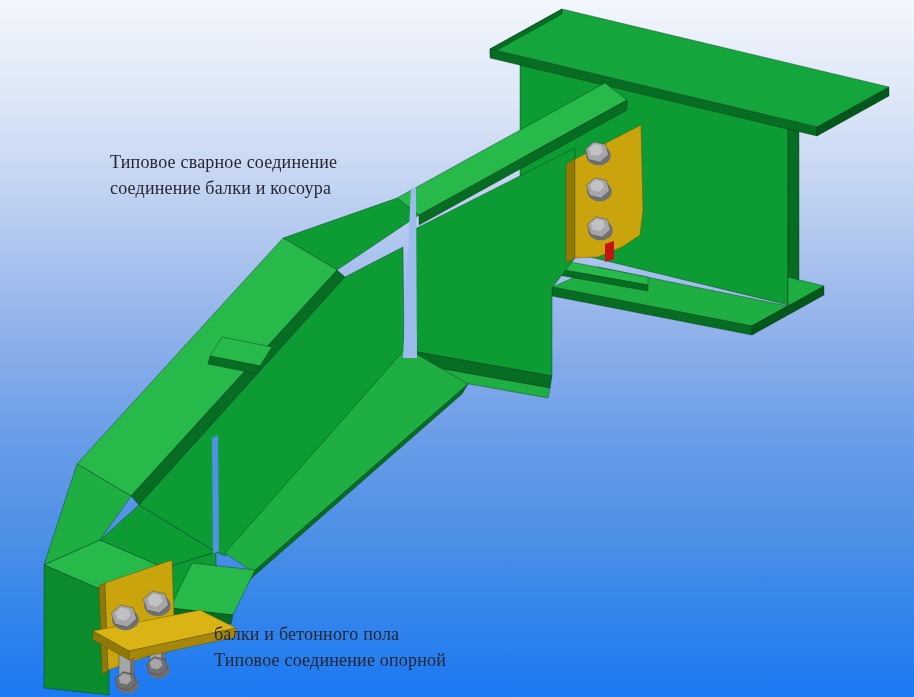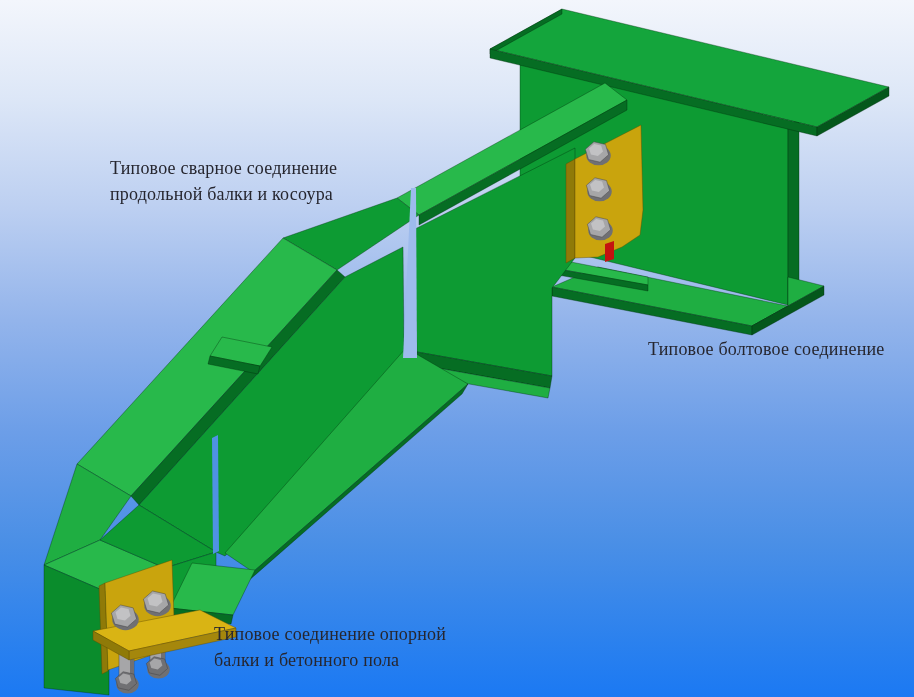--- a/index.html
+++ b/index.html
@@ -14,21 +14,21 @@
   }
   #scene{position:absolute;left:0;top:0;}
   .label{
     position:absolute;
     font-size:18px;
     line-height:26px;
     color:#26262f;
     white-space:nowrap;
     letter-spacing:0.2px;
   }
-  #label-weld{left:110px;top:155px;}
+  #label-weld{left:110px;top:149px;}
   #label-bolt{left:648px;top:336px;}
   #label-base{left:214px;top:621px;}
 </style>
 </head>
 <body>
 
 <div id="stage">
   <svg id="scene" width="914" height="697" viewBox="0 0 914 697">
       <polygon points="520,60 788,125 788,305 520,240" fill="#0d9b33" stroke="rgba(0,42,12,0.45)" stroke-width="0.8"></polygon>
       <polygon points="788,125 799,119 799,299 788,305" fill="#066d23" stroke="rgba(0,42,12,0.45)" stroke-width="0.8"></polygon>
@@ -108,24 +108,23 @@
       </g>
       <g>
         <ellipse cx="158.5" cy="669.5" rx="11.22" ry="9.02" fill="#707073"></ellipse>
         <polygon points="167.6,668.5 159.9,675.3 149.2,672.9 146.4,663.5 154.1,656.7 164.8,659.1" fill="#707073" stroke="rgba(60,60,62,0.55)" stroke-width="0.8"></polygon>
         <polygon points="162.4,665.5 157.7,669.6 151.3,668.1 149.6,662.5 154.3,658.4 160.7,659.9" fill="#a6a6a8"></polygon>
       </g>
     </svg>
 
   <div class="label" id="label-weld">
     <div>Типовое сварное соединение</div>
-    <div>продольной балки и косоура</div>
+    <div>соединение балки и косоура</div>
   </div>
 
   <div class="label" id="label-bolt">
-    <div>Типовое болтовое соединение</div>
   </div>
 
   <div class="label" id="label-base">
+    <div>балки и бетонного пола</div>
     <div>Типовое соединение опорной</div>
-    <div>балки и бетонного пола</div>
   </div>
 </div>
 
 </body></html>

